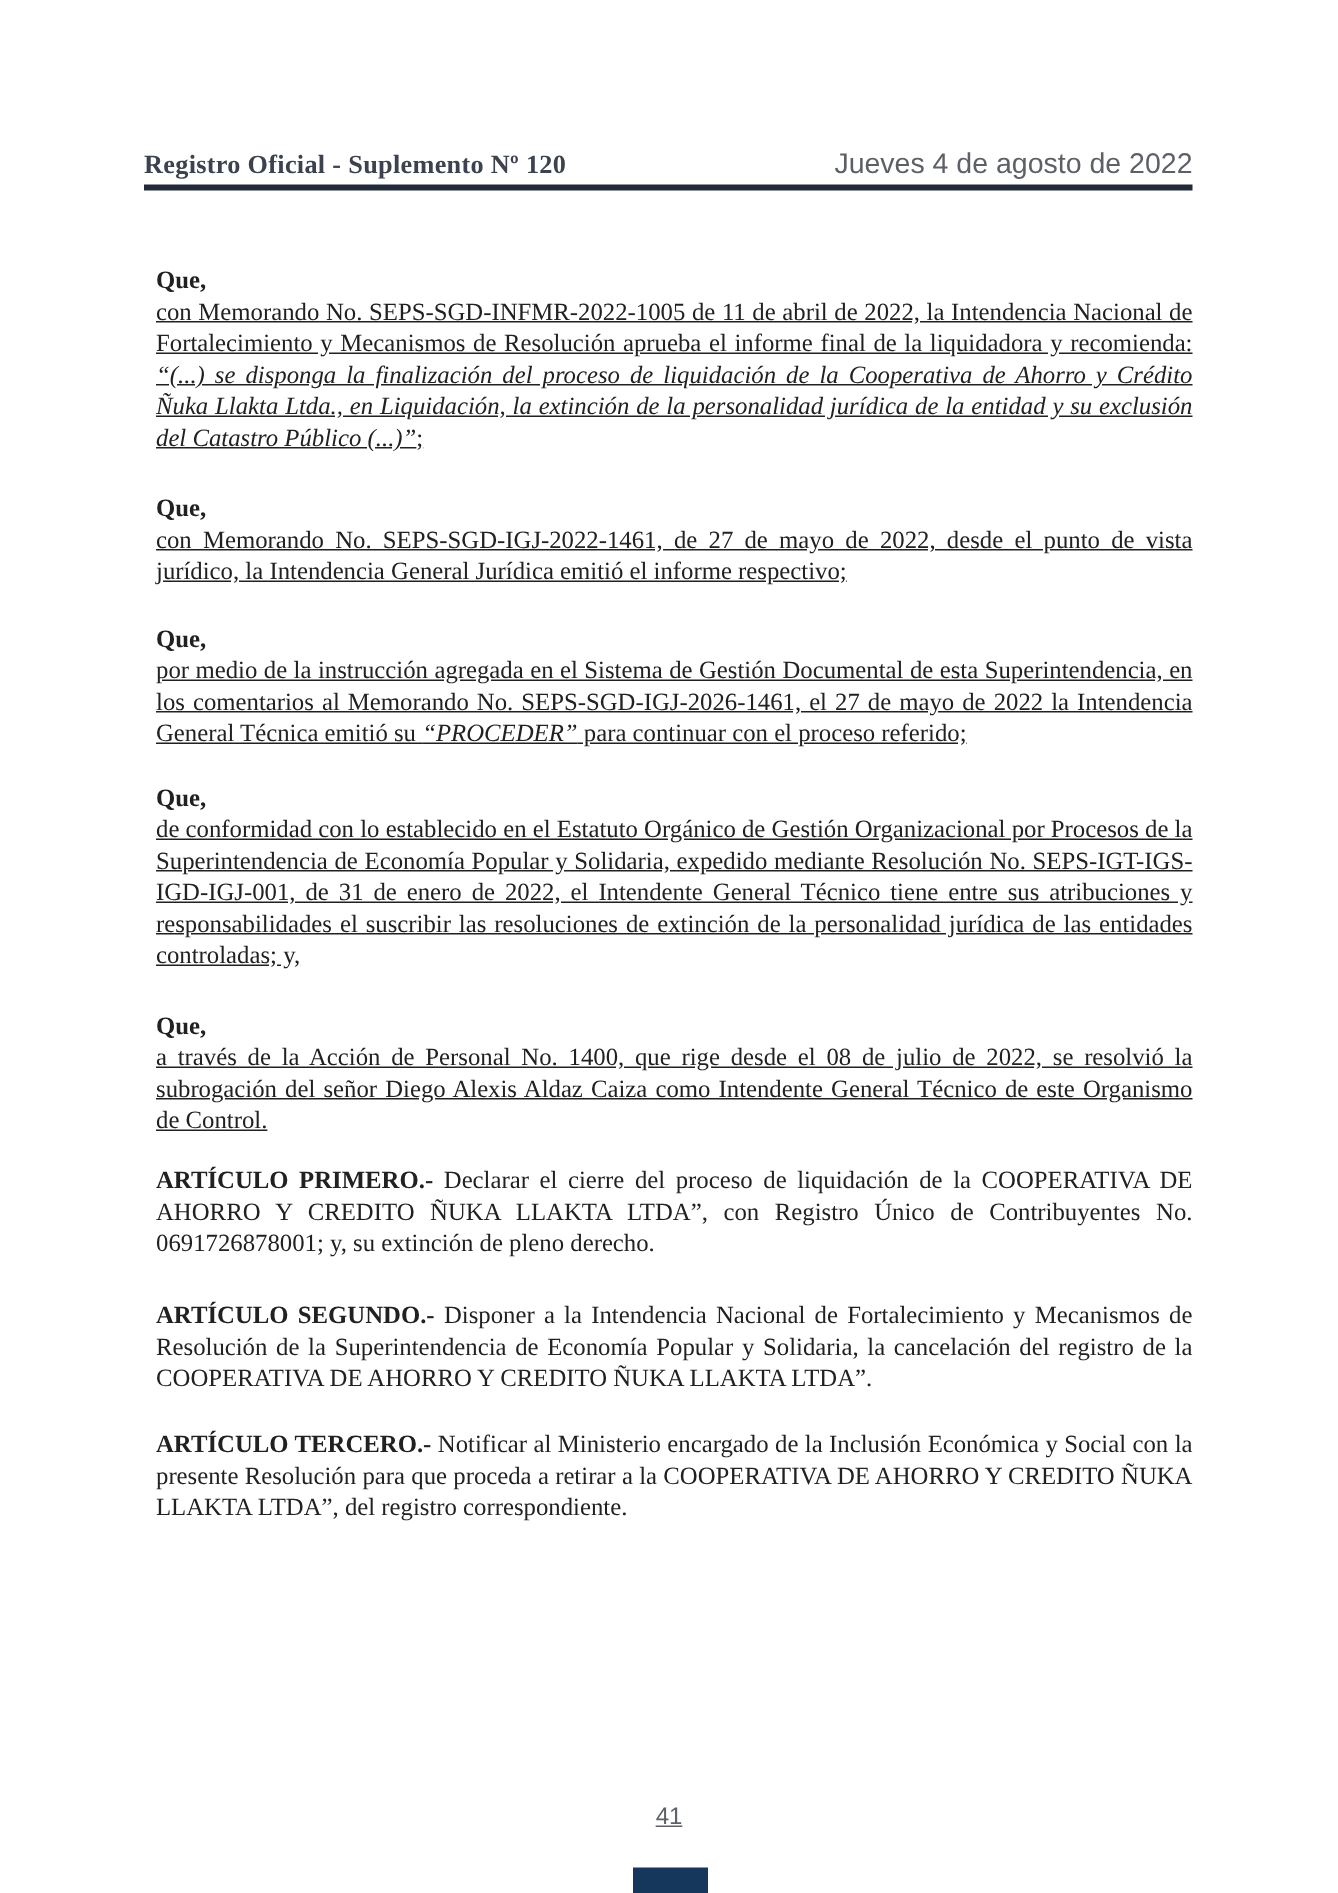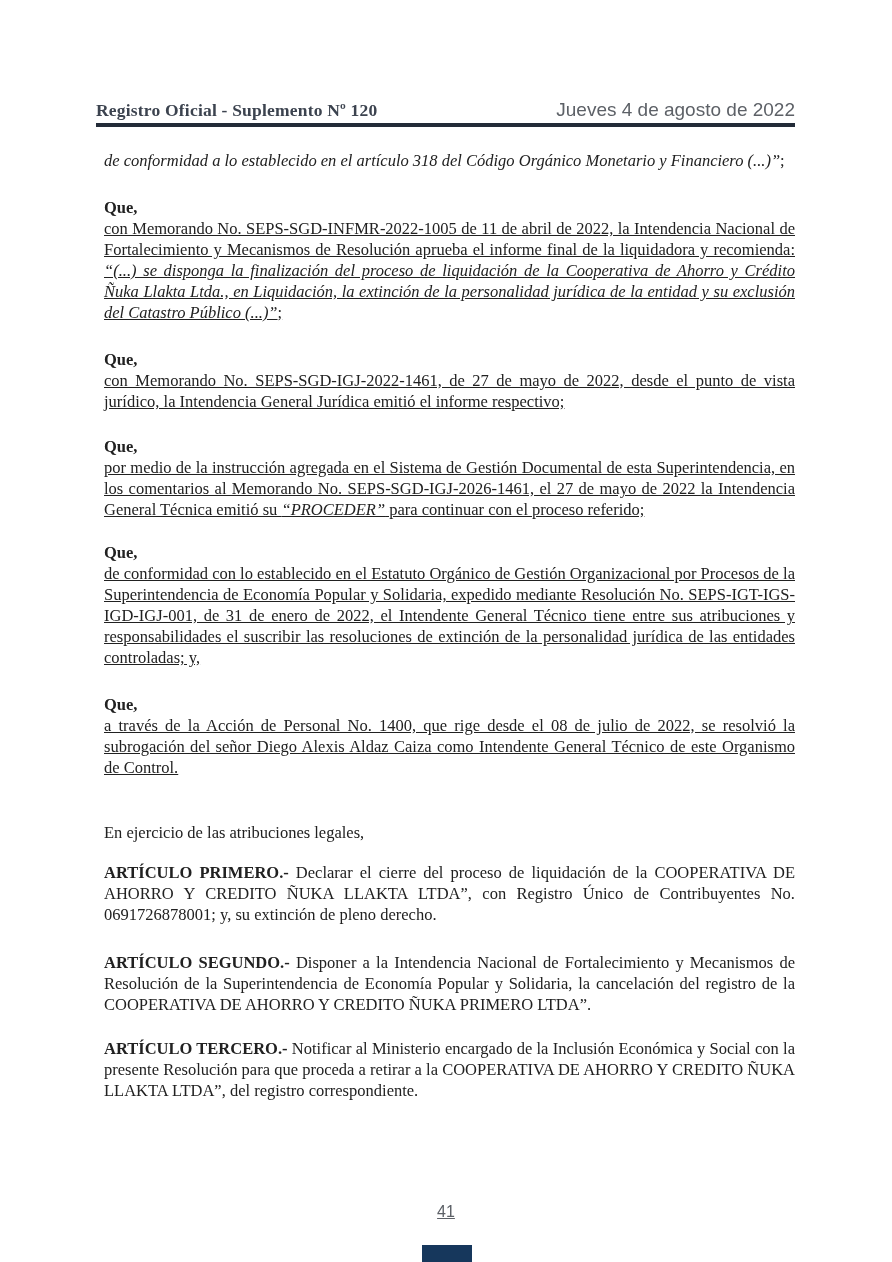--- a/index.html
+++ b/index.html
@@ -74,21 +74,20 @@
 <div class="page">
 
   <div class="page-header">
     <span class="header-left">Registro Oficial - Suplemento Nº 120</span>
     <span class="header-right">Jueves 4 de agosto de 2022</span>
   </div>
 
   <div class="rule"></div>
 
   <div class="doc-body">
-    <p class="intro"><span class="it">de conformidad a lo establecido en el artículo 318 del Código Orgánico Monetario y Financiero (...)”</span><span>;</span></p>
 
     <div id="que-section">
         <div class="que-row">
           <span class="que-label">Que,</span>
           <p class="que-body"><span>con Memorando No. SEPS-SGD-INFMR-2022-1005 de 11 de abril de 2022, la Intendencia Nacional de Fortalecimiento y Mecanismos de Resolución aprueba el informe final de la liquidadora y recomienda: </span><span class="it">“(...) se disponga la finalización del proceso de liquidación de la Cooperativa de Ahorro y Crédito Ñuka Llakta Ltda., en Liquidación, la extinción de la personalidad jurídica de la entidad y su exclusión del Catastro Público (...)”</span><span>;</span></p>
         </div>
         <div class="que-row">
           <span class="que-label">Que,</span>
           <p class="que-body"><span>con Memorando No. SEPS-SGD-IGJ-2022-1461, de 27 de mayo de 2022, desde el punto de vista jurídico, la Intendencia General Jurídica emitió el informe respectivo;</span></p>
         </div>
@@ -99,26 +98,25 @@
         <div class="que-row">
           <span class="que-label">Que,</span>
           <p class="que-body"><span>de conformidad con lo establecido en el Estatuto Orgánico de Gestión Organizacional por Procesos de la Superintendencia de Economía Popular y Solidaria, expedido mediante Resolución No. SEPS-IGT-IGS-IGD-IGJ-001, de 31 de enero de 2022, el Intendente General Técnico tiene entre sus atribuciones y responsabilidades el suscribir las resoluciones de extinción de la personalidad jurídica de las entidades controladas; y,</span></p>
         </div>
         <div class="que-row">
           <span class="que-label">Que,</span>
           <p class="que-body"><span>a través de la Acción de Personal No. 1400, que rige desde el 08 de julio de 2022, se resolvió la subrogación del señor Diego Alexis Aldaz Caiza como Intendente General Técnico de este Organismo de Control.</span></p>
         </div>
       </div>
 
-    <p class="closing">En ejercicio de las atribuciones legales,</p>
 
 
     <div id="articles-section">
         <p class="article"><span class="bd">ARTÍCULO PRIMERO.-</span><span> Declarar el cierre del proceso de liquidación de la COOPERATIVA DE AHORRO Y CREDITO ÑUKA LLAKTA LTDA”, con Registro Único de Contribuyentes No. 0691726878001; y, su extinción de pleno derecho.</span></p>
-        <p class="article"><span class="bd">ARTÍCULO SEGUNDO.-</span><span> Disponer a la Intendencia Nacional de Fortalecimiento y Mecanismos de Resolución de la Superintendencia de Economía Popular y Solidaria, la cancelación del registro de la COOPERATIVA DE AHORRO Y CREDITO ÑUKA PRIMERO LTDA”.</span></p>
+        <p class="article"><span class="bd">ARTÍCULO SEGUNDO.-</span><span> Disponer a la Intendencia Nacional de Fortalecimiento y Mecanismos de Resolución de la Superintendencia de Economía Popular y Solidaria, la cancelación del registro de la COOPERATIVA DE AHORRO Y CREDITO ÑUKA LLAKTA LTDA”.</span></p>
         <p class="article"><span class="bd">ARTÍCULO TERCERO.-</span><span> Notificar al Ministerio encargado de la Inclusión Económica y Social con la presente Resolución para que proceda a retirar a la COOPERATIVA DE AHORRO Y CREDITO ÑUKA LLAKTA LTDA”, del registro correspondiente.</span></p>
       </div>
   </div>
 
   <div class="page-number">41</div>
 
   <div class="accent-bar"></div>
 
 </div>
 

